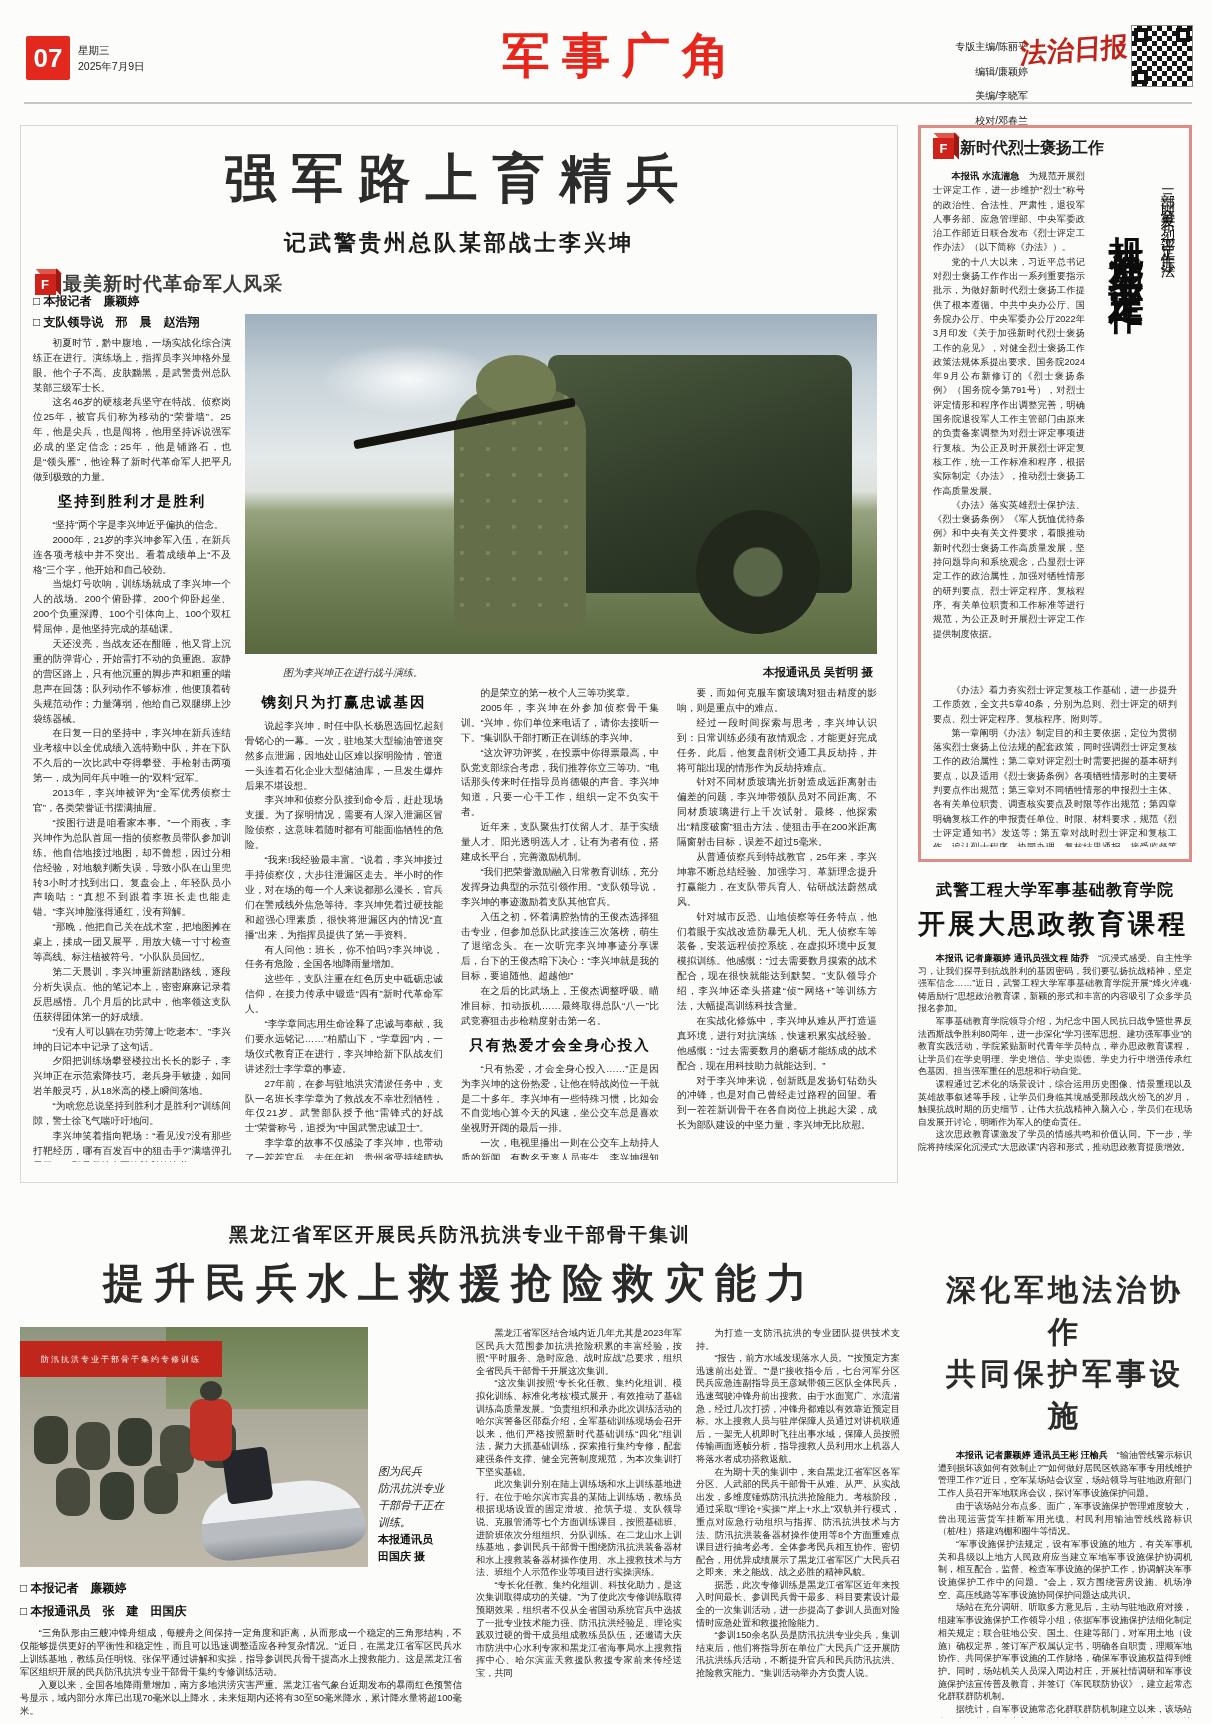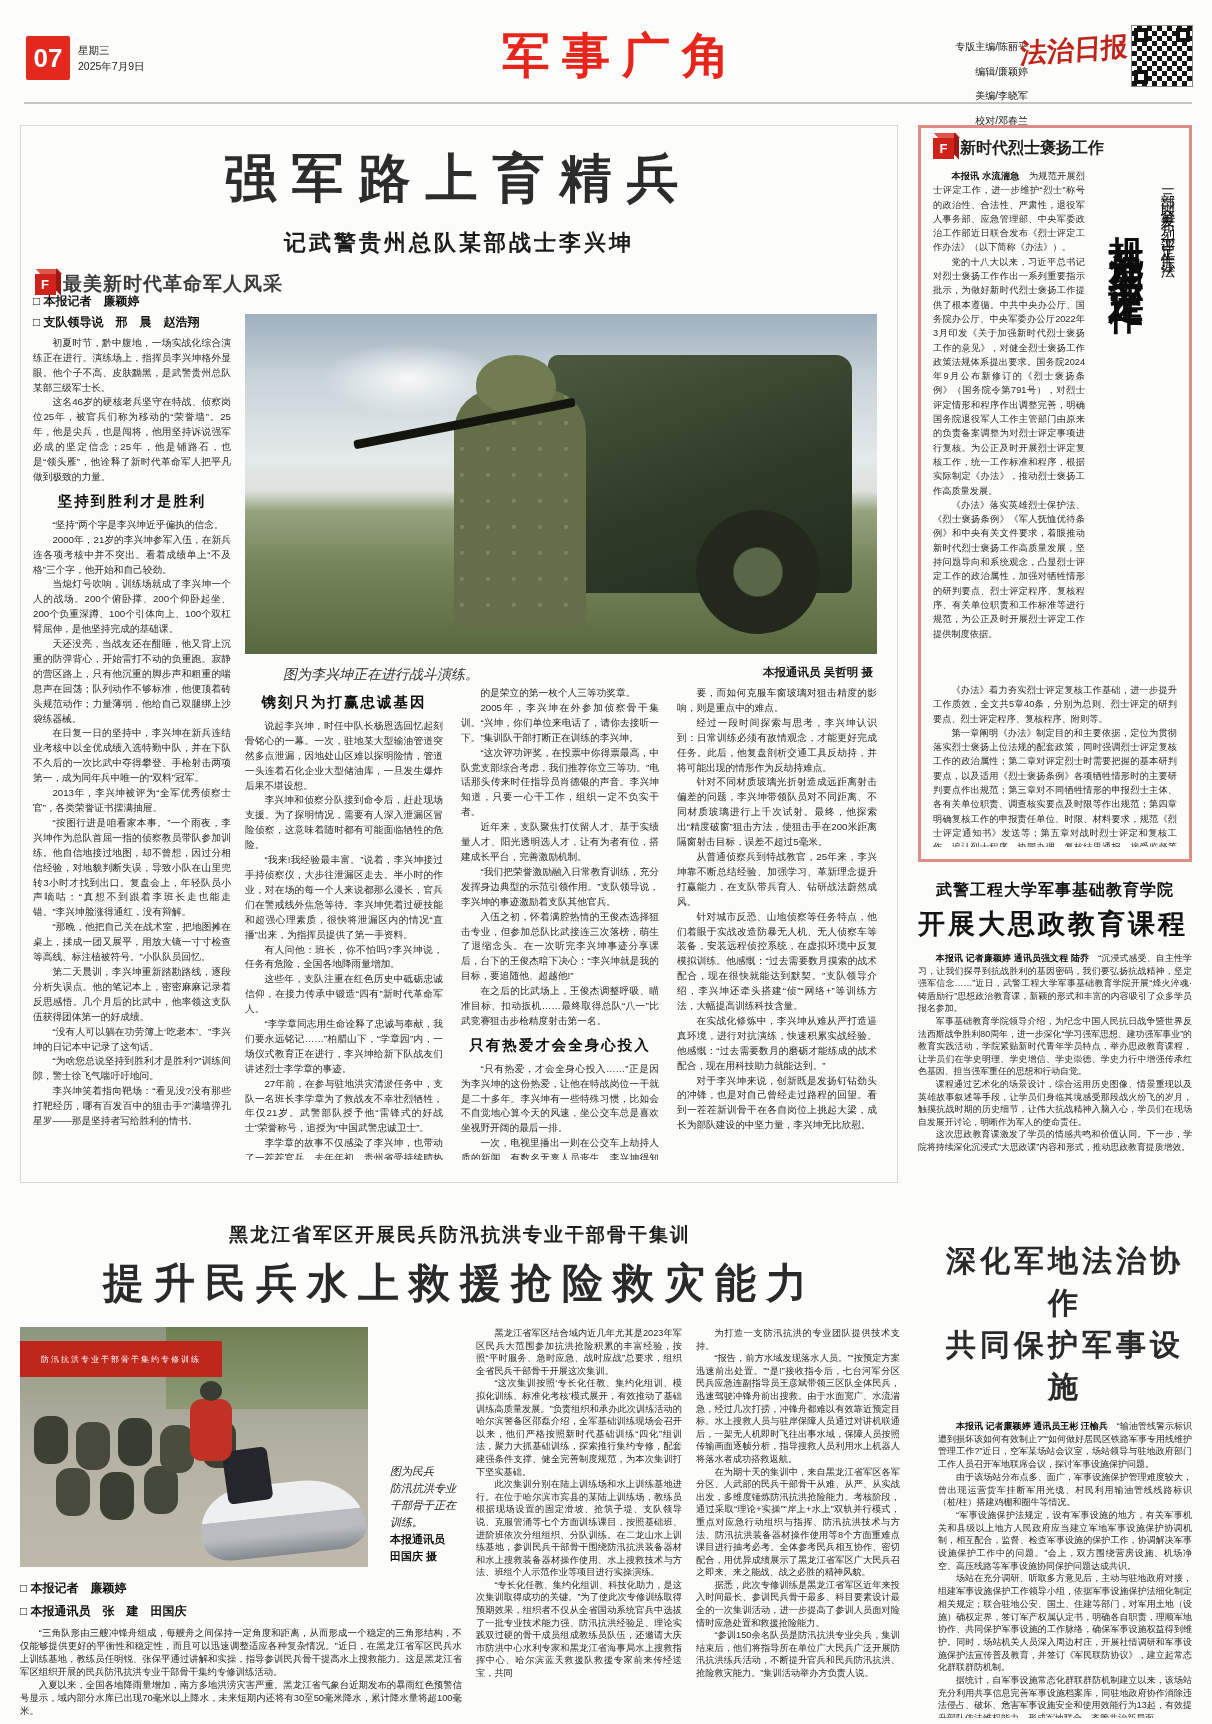--- a/index.html
+++ b/index.html
@@ -46,21 +46,21 @@
   .ph-cloud{position:absolute;border-radius:50%;background:radial-gradient(closest-side,#ffffffd9,#ffffff00 70%);}
   .ph-vehicle{position:absolute;right:4%;top:12%;width:48%;height:70%;border-radius:10px 16px 8px 8px;
               background:linear-gradient(160deg,#4b5a3e,#303b29 55%,#222b1d);}
   .ph-wheel{position:absolute;right:9%;bottom:6%;width:124px;height:124px;border-radius:50%;
             background:radial-gradient(circle,#5a6648 0 27%,#23281c 29% 100%);}
   .ph-soldier{position:absolute;left:33%;top:22%;width:132px;height:240px;border-radius:42px 42px 8px 8px;
               background:radial-gradient(circle at 30% 30%,#7b845c 0 8%,transparent 9%) #646e49;
               background-size:26px 26px;}
   .ph-helmet{position:absolute;left:36.5%;top:12%;width:80px;height:58px;border-radius:50% 50% 44% 44%;background:#727c52;}
   .ph-rifle{position:absolute;left:17%;top:31%;width:225px;height:9px;background:#13150e;border-radius:3px;transform:rotate(-11deg);}
-  .cap-left{position:absolute;left:262px;top:540px;font-size:14px;font-style:italic;color:#2e2e2e;
+  .cap-left{position:absolute;left:262px;top:540px;font-size:10px;font-style:italic;color:#2e2e2e;
             font-family:"Liberation Serif","DejaVu Serif",serif;}
   .cap-right{position:absolute;left:560px;top:539px;width:292px;text-align:right;font-weight:700;font-size:11.5px;color:#161616;}
   
   .lieshi{position:absolute;left:918px;top:125px;width:274px;height:737px;border:3px solid #dd8d86;
           box-sizing:border-box;padding:10px 12px;background:#fcfcfa;}
   .lieshi-label{display:flex;align-items:center;gap:6px;font-size:16px;font-weight:700;color:#1f1f1f;}
   .lieshi-body{display:flex;margin-top:10px;height:506px;overflow:hidden;}
   .lieshi-narrow{width:152px;flex:0 0 auto;font-size:9.2px;line-height:14.3px;text-align:justify;overflow:hidden;color:#282828;}
   .lieshi-vert{flex:1;writing-mode:vertical-rl;padding-left:2px;}
   .v-kicker{font-size:14.5px;letter-spacing:5px;color:#111;margin-left:9px;padding-top:8px;font-weight:500;}
@@ -70,21 +70,21 @@
   .sizheng{position:absolute;left:918px;top:880px;width:274px;height:332px;overflow:hidden;}
   .sz-kicker{text-align:center;font-size:16px;font-weight:700;color:#141414;letter-spacing:1px;}
   .sz-headline{text-align:left;font-size:27px;font-weight:700;letter-spacing:3px;color:#141414;margin:5px 0 10px;}
   .sz-body{font-size:8.9px;line-height:12.6px;text-align:justify;overflow:hidden;height:252px;color:#282828;}
   
   .minbing{position:absolute;left:20px;top:1222px;width:880px;height:496px;overflow:hidden;}
   .mb-kicker{text-align:center;font-size:19px;font-weight:700;letter-spacing:2px;color:#1f1f1f;}
   .mb-headline{text-align:center;font-size:41px;font-weight:700;letter-spacing:10px;color:#2a2a2a;margin-top:8px;}
   .mb-content{position:relative;margin-top:16px;height:402px;}
   .mb-widecol{position:absolute;left:0;top:0;width:442px;}
-  .mb-photorow{display:flex;gap:22px;}
+  .mb-photorow{display:flex;gap:10px;}
   .photo-mb{position:relative;width:348px;height:240px;flex:0 0 auto;overflow:hidden;
             background:linear-gradient(180deg,#8d967f 0%,#9aa089 16%,#a9a899 34%,#b5b2a4 55%,#beb9ab 100%);}
   .mb-trees{position:absolute;right:0;top:0;width:58%;height:34%;background:linear-gradient(180deg,#6e8054,#8d9a74);}
   .mb-banner{position:absolute;left:0;top:6%;width:58%;height:15%;background:#bf271d;color:#fff;font-size:8px;
              letter-spacing:2px;display:flex;align-items:center;justify-content:center;white-space:nowrap;overflow:hidden;}
   .mb-crowd{position:absolute;left:14px;top:37%;width:34px;height:48px;border-radius:14px;background:#3c4134;
             box-shadow:42px 6px 0 #46493b,84px 2px 0 #383d31,126px 9px 0 #4a4d3e,168px 4px 0 #3b4034,
                        22px 52px 0 #474a3c,66px 56px 0 #3a3f33,110px 50px 0 #44483a;}
   .mb-boat{position:absolute;right:1%;bottom:5%;width:47%;height:30%;transform:rotate(-6deg);
            background:linear-gradient(180deg,#edeff1 0 45%,#b9bdc2 46% 70%,#84898f 100%);
@@ -96,21 +96,21 @@
   .mb-cap-line{font-size:11px;font-style:italic;line-height:17px;color:#222;text-indent:0;margin:0;
                font-family:"Liberation Serif","DejaVu Serif",serif;}
   .mb-credit-line{font-size:11px;font-weight:700;line-height:17px;color:#111;text-indent:0;margin:0;}
   .mb-byline{margin-top:13px;}
   .mb-widecol .flow{font-size:9.4px;line-height:13px;text-align:justify;overflow:hidden;height:112px;}
   .mb-col{position:absolute;top:0;height:400px;overflow:hidden;font-size:9.2px;line-height:12.6px;text-align:justify;color:#282828;}
   .mb-col2{left:456px;width:206px;}
   .mb-col3{left:676px;width:204px;}
   
   .junshe{position:absolute;left:938px;top:1240px;width:254px;height:478px;overflow:hidden;}
-  .js-headline{text-align:center;font-size:30px;font-weight:700;letter-spacing:4px;line-height:42px;color:#2a2a2a;}
+  .js-headline{text-align:center;font-size:30px;font-weight:700;letter-spacing:4px;line-height:42px;color:#2a2a2a;margin-top:29px;}
   .js-body{margin-top:12px;font-size:9px;line-height:12.7px;text-align:justify;overflow:hidden;height:372px;color:#282828;}
 </style>
 </head>
 <body>
 
 <div class="page">
 
   <div class="pagenum">07</div>
   <div class="dateblock">
     <div>星期三</div>
@@ -163,20 +163,21 @@
           <p class="para">“坚持”两个字是李兴坤近乎偏执的信念。</p>
           <p class="para">2000年，21岁的李兴坤参军入伍，在新兵连各项考核中并不突出。看着成绩单上“不及格”三个字，他开始和自己较劲。</p>
           <p class="para">当熄灯号吹响，训练场就成了李兴坤一个人的战场。200个俯卧撑、200个仰卧起坐、200个负重深蹲、100个引体向上、100个双杠臂屈伸，是他坚持完成的基础课。</p>
           <p class="para">天还没亮，当战友还在酣睡，他又背上沉重的防弹背心，开始雷打不动的负重跑。寂静的营区路上，只有他沉重的脚步声和粗重的喘息声在回荡；队列动作不够标准，他便顶着砖头规范动作；力量薄弱，他给自己双腿绑上沙袋练器械。</p>
           <p class="para">在日复一日的坚持中，李兴坤在新兵连结业考核中以全优成绩入选特勤中队，并在下队不久后的一次比武中夺得攀登、手枪射击两项第一，成为同年兵中唯一的“双料”冠军。</p>
           <p class="para">2013年，李兴坤被评为“全军优秀侦察士官”，各类荣誉证书摆满抽屉。</p>
           <p class="para">“按图行进是咱看家本事。”一个雨夜，李兴坤作为总队首屈一指的侦察教员带队参加训练。他自信地接过地图，却不曾想，因过分相信经验，对地貌判断失误，导致小队在山里兜转3小时才找到出口。复盘会上，年轻队员小声嘀咕：“真想不到跟着李班长走也能走错。”李兴坤脸涨得通红，没有辩解。</p>
           <p class="para">“那晚，他把自己关在战术室，把地图摊在桌上，揉成一团又展平，用放大镜一寸寸检查等高线、标注植被符号。”小队队员回忆。</p>
           <p class="para">第二天晨训，李兴坤重新踏勘路线，逐段分析失误点。他的笔记本上，密密麻麻记录着反思感悟。几个月后的比武中，他率领这支队伍获得团体第一的好成绩。</p>
           <p class="para">“没有人可以躺在功劳簿上‘吃老本’。”李兴坤的日记本中记录了这句话。</p>
+          <p class="para">夕阳把训练场攀登楼拉出长长的影子，李兴坤正在示范索降技巧。老兵身手敏捷，如同岩羊般灵巧，从18米高的楼上瞬间落地。</p>
           <p class="para">“为啥您总说坚持到胜利才是胜利?”训练间隙，警士徐飞气喘吁吁地问。</p>
           <p class="para">李兴坤笑着指向靶场：“看见没?没有那些打靶经历，哪有百发百中的狙击手?”满墙弹孔星罗——那是坚持者写给胜利的情书。</p>
         </div>
     </div>
     <div class="col col2">
         <div class="col-subhead">镌刻只为打赢忠诚基因</div>
         <p class="para">说起李兴坤，时任中队长杨恩选回忆起刻骨铭心的一幕。一次，驻地某大型输油管道突然多点泄漏，因地处山区难以探明险情，管道一头连着石化企业大型储油库，一旦发生爆炸后果不堪设想。</p>
         <p class="para">李兴坤和侦察分队接到命令后，赶赴现场支援。为了探明情况，需要有人深入泄漏区冒险侦察，这意味着随时都有可能面临牺牲的危险。</p>
         <p class="para">“我来!我经验最丰富。”说着，李兴坤接过手持侦察仪，大步往泄漏区走去。半小时的作业，对在场的每一个人来说都那么漫长，官兵们在警戒线外焦急等待。李兴坤凭着过硬技能和超强心理素质，很快将泄漏区内的情况“直播”出来，为指挥员提供了第一手资料。</p>
         <p class="para">有人问他：班长，你不怕吗?李兴坤说，任务有危险，全国各地降雨量增加。</p>

